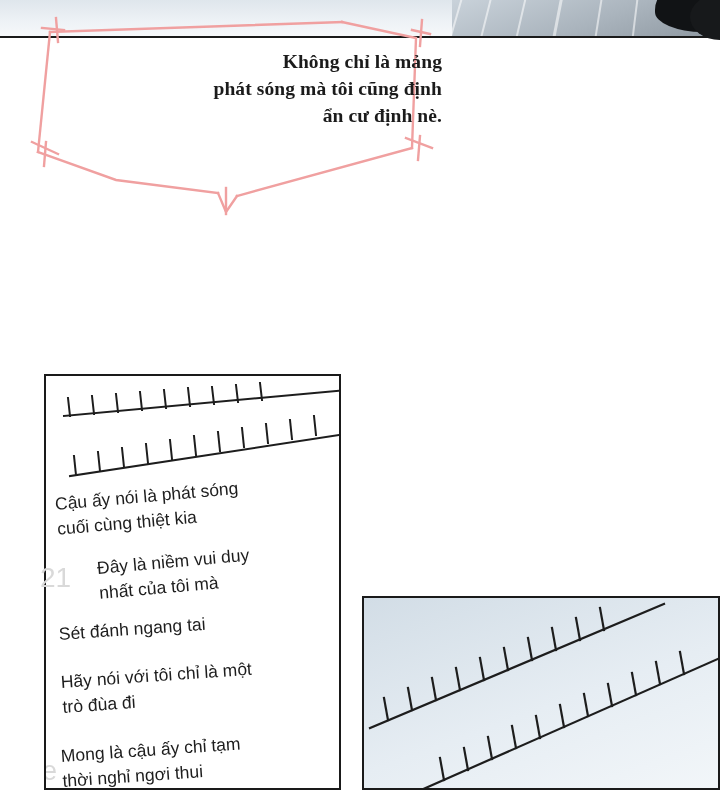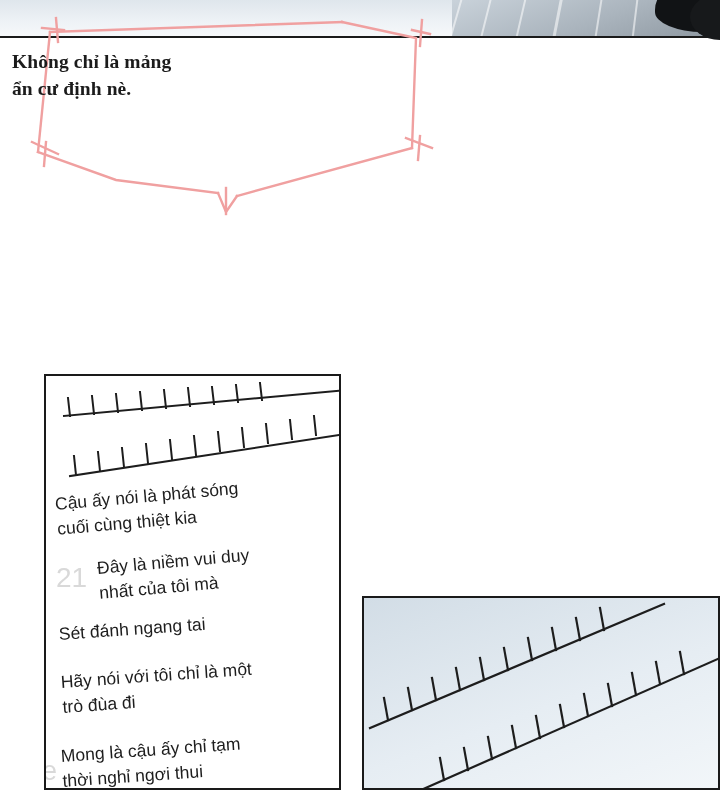--- a/index.html
+++ b/index.html
@@ -75,21 +75,21 @@
     left: 0;
     top: 0;
     width: 430px;
     height: 220px;
   }
   .bubble-text {
     position: absolute;
     left: 0;
     top: 48px;
     width: 430px;
-    text-align: left;
+    text-align: right;
     font-family: "Liberation Serif", serif;
     font-weight: bold;
     font-size: 19.5px;
     line-height: 27px;
     color: #1b1b1b;
     letter-spacing: .1px;
   }
 
   
   .chat-panel {
@@ -177,20 +177,21 @@
       <path d="M410 20 L408 46"></path>
       <path d="M394 138 L420 148"></path>
       <path d="M408 136 L406 160"></path>
       <path d="M20 142 L46 154"></path>
       <path d="M34 142 L32 166"></path>
       <path d="M214 188 L214 214"></path>
     </g>
   </svg>
   <div class="bubble-text nosel">
     <div>Không chỉ là mảng</div>
+    <div>phát sóng mà tôi cũng định</div>
     <div>ẩn cư định nè.</div>
   </div>
 </div>
 
 <div class="chat-panel">
 
   <svg class="chat-lines" viewBox="0 0 297 416" xmlns="http://www.w3.org/2000/svg">
     <g stroke="#1d1d1d" stroke-width="2" fill="none" stroke-linecap="square">
 
       <path d="M18 40 L300 14"></path>
@@ -229,21 +230,21 @@
 
   <div class="msg nosel" style="left:12px; top:246px; transform:rotate(-4deg); transform-origin:left top;">Sét đánh ngang tai</div>
 
   <div class="msg nosel" style="left:14px; top:294px; transform:rotate(-4deg); transform-origin:left top;">Hãy nói với tôi chỉ là một
 trò đùa đi</div>
 
   <div class="msg nosel" style="left:14px; top:368px; transform:rotate(-4deg); transform-origin:left top;">Mong là cậu ấy chỉ tạm
 thời nghỉ ngơi thui</div>
 </div>
 
-<div class="chat-ghost nosel" style="position:absolute; left:56px; top:562px; color:#d9d9d9; font-size:28px;">21</div>
+<div class="chat-ghost nosel" style="position:absolute; left:40px; top:562px; color:#d9d9d9; font-size:28px;">21</div>
 
 <div class="br-panel">
   <svg viewBox="0 0 358 194" width="358" height="194" xmlns="http://www.w3.org/2000/svg">
     <g stroke="#1d1d1d" stroke-width="2.2" fill="none" stroke-linecap="square">
 
       <path d="M6 130 L300 6"></path>
       <path d="M24 122 L20 100"></path>
       <path d="M48 112 L44 90"></path>
       <path d="M72 102 L68 80"></path>
       <path d="M96 92 L92 70"></path>

